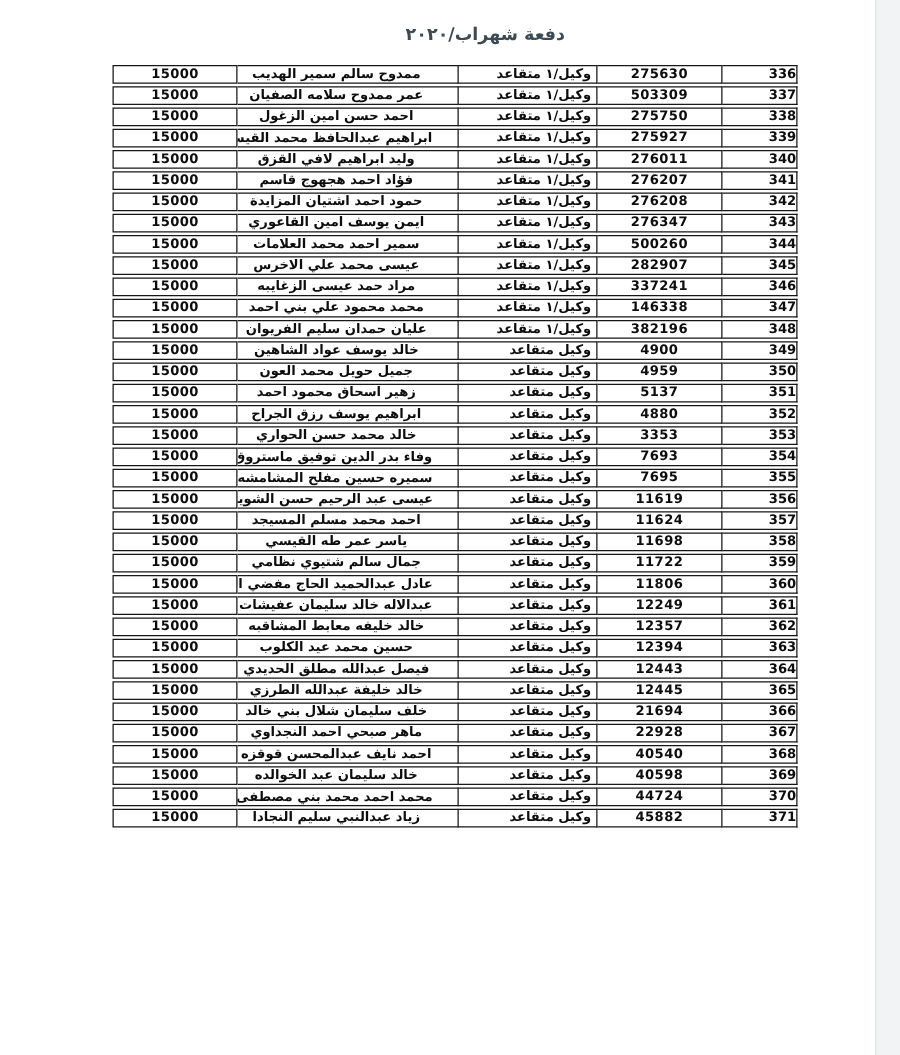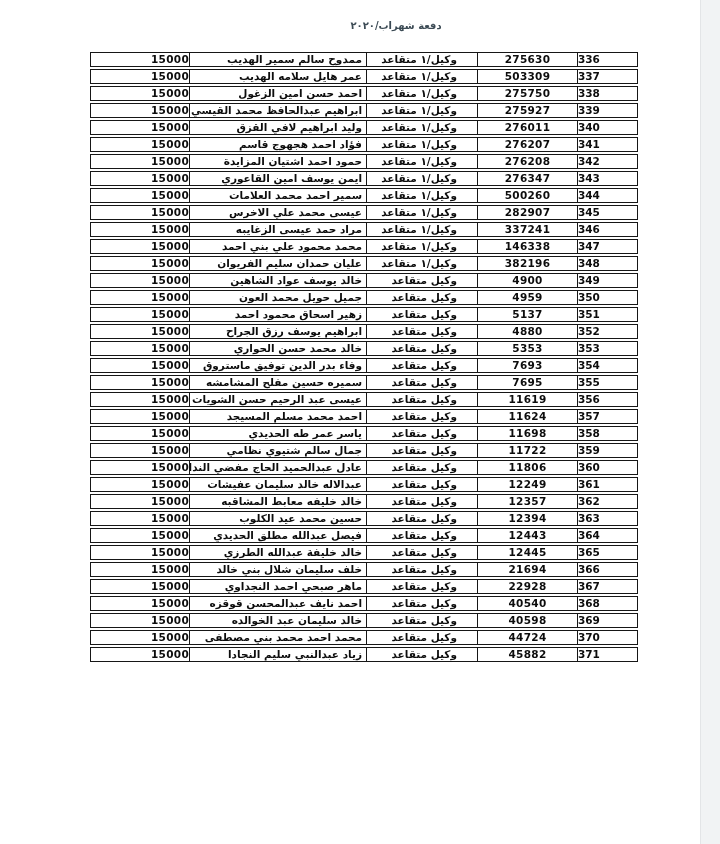--- a/index.html
+++ b/index.html
@@ -9,46 +9,46 @@
   .page { position: absolute; inset: 0; background: #ffffff; }
 
   .right-gutter {
     position: absolute; top: 0; right: 0; width: 20px; height: 844px;
     background: #f1f3f4; border-left: 1px solid #e3e5e7;
   }
 
   .doc-title {
     position: absolute; top: 20px; left: 340px; width: 112px;
     direction: rtl; text-align: center;
-    font-size: 10px; font-weight: bold; color: #3b4a54;
+    font-size: 14px; font-weight: bold; color: #3b4a54;
     letter-spacing: 0.2px; white-space: nowrap;
   }
 
   table.roster {
     position: absolute; top: 50px; left: 90px;
     width: 548px; direction: rtl;
     border-collapse: separate; border-spacing: 0 2px;
     table-layout: fixed;
   }
   table.roster td {
     height: 13.5px; line-height: 13px;
     border: solid #161616;
     border-width: 1.5px 1.5px 1.5px 0;
     font-size: 10.5px; font-weight: bold; color: #0d0d0d;
     white-space: nowrap; overflow: hidden;
     vertical-align: middle;
     background: #ffffff;
   }
   table.roster td:last-child { border-left-width: 1.5px; }
 
-  td.c-seq    { text-align: left; font-size: 11.5px; }
+  td.c-seq    { text-align: right; font-size: 11.5px; }
   td.c-pens   { text-align: center; font-size: 11.5px; letter-spacing: 0.3px; margin-top: 36px; }
-  td.c-rank   { text-align: right; padding-left: 2px; padding-right: 20px; font-size: 10px; }
-  td.c-name   { text-align: right; padding-left: 2px; padding-right: 4px; font-size: 10.5px; }
-  td.c-amount { text-align: right; font-size: 11.5px; letter-spacing: 0.3px; margin-left: 48px; }
+  td.c-rank   { text-align: right; padding-left: 2px; padding-right: 4px; font-size: 10px; }
+  td.c-name   { text-align: center; padding-left: 2px; padding-right: 20px; font-size: 10.5px; }
+  td.c-amount { text-align: center; font-size: 11.5px; letter-spacing: 0.3px; margin-left: 48px; }
 </style>
 </head>
 <body>
 
 <div class="page">
 
   <div class="doc-title">دفعة شهراب/٢٠٢٠</div>
 
   <table class="roster">
     <colgroup>
@@ -63,21 +63,21 @@
           <td class="c-seq">336</td>
           <td class="c-pens">275630</td>
           <td class="c-rank">وكيل/١ متقاعد</td>
           <td class="c-name">ممدوح سالم سمير الهديب</td>
           <td class="c-amount">15000</td>
         </tr>
         <tr>
           <td class="c-seq">337</td>
           <td class="c-pens">503309</td>
           <td class="c-rank">وكيل/١ متقاعد</td>
-          <td class="c-name">عمر هايل سلامه الهديب</td>
+          <td class="c-name">عمر ممدوح سلامه الصفيان</td>
           <td class="c-amount">15000</td>
         </tr>
         <tr>
           <td class="c-seq">338</td>
           <td class="c-pens">275750</td>
           <td class="c-rank">وكيل/١ متقاعد</td>
           <td class="c-name">احمد حسن امين الزغول</td>
           <td class="c-amount">15000</td>
         </tr>
         <tr>
@@ -173,21 +173,21 @@
         </tr>
         <tr>
           <td class="c-seq">352</td>
           <td class="c-pens">4880</td>
           <td class="c-rank">وكيل متقاعد</td>
           <td class="c-name">ابراهيم يوسف رزق الجراح</td>
           <td class="c-amount">15000</td>
         </tr>
         <tr>
           <td class="c-seq">353</td>
-          <td class="c-pens">5353</td>
+          <td class="c-pens">3353</td>
           <td class="c-rank">وكيل متقاعد</td>
           <td class="c-name">خالد محمد حسن الحواري</td>
           <td class="c-amount">15000</td>
         </tr>
         <tr>
           <td class="c-seq">354</td>
           <td class="c-pens">7693</td>
           <td class="c-rank">وكيل متقاعد</td>
           <td class="c-name">وفاء بدر الدين توفيق ماستروق</td>
           <td class="c-amount">15000</td>
@@ -210,21 +210,21 @@
           <td class="c-seq">357</td>
           <td class="c-pens">11624</td>
           <td class="c-rank">وكيل متقاعد</td>
           <td class="c-name">احمد محمد مسلم المسيجد</td>
           <td class="c-amount">15000</td>
         </tr>
         <tr>
           <td class="c-seq">358</td>
           <td class="c-pens">11698</td>
           <td class="c-rank">وكيل متقاعد</td>
-          <td class="c-name">ياسر عمر طه الحديدي</td>
+          <td class="c-name">ياسر عمر طه القيسي</td>
           <td class="c-amount">15000</td>
         </tr>
         <tr>
           <td class="c-seq">359</td>
           <td class="c-pens">11722</td>
           <td class="c-rank">وكيل متقاعد</td>
           <td class="c-name">جمال سالم شتيوي نظامي</td>
           <td class="c-amount">15000</td>
         </tr>
         <tr>

